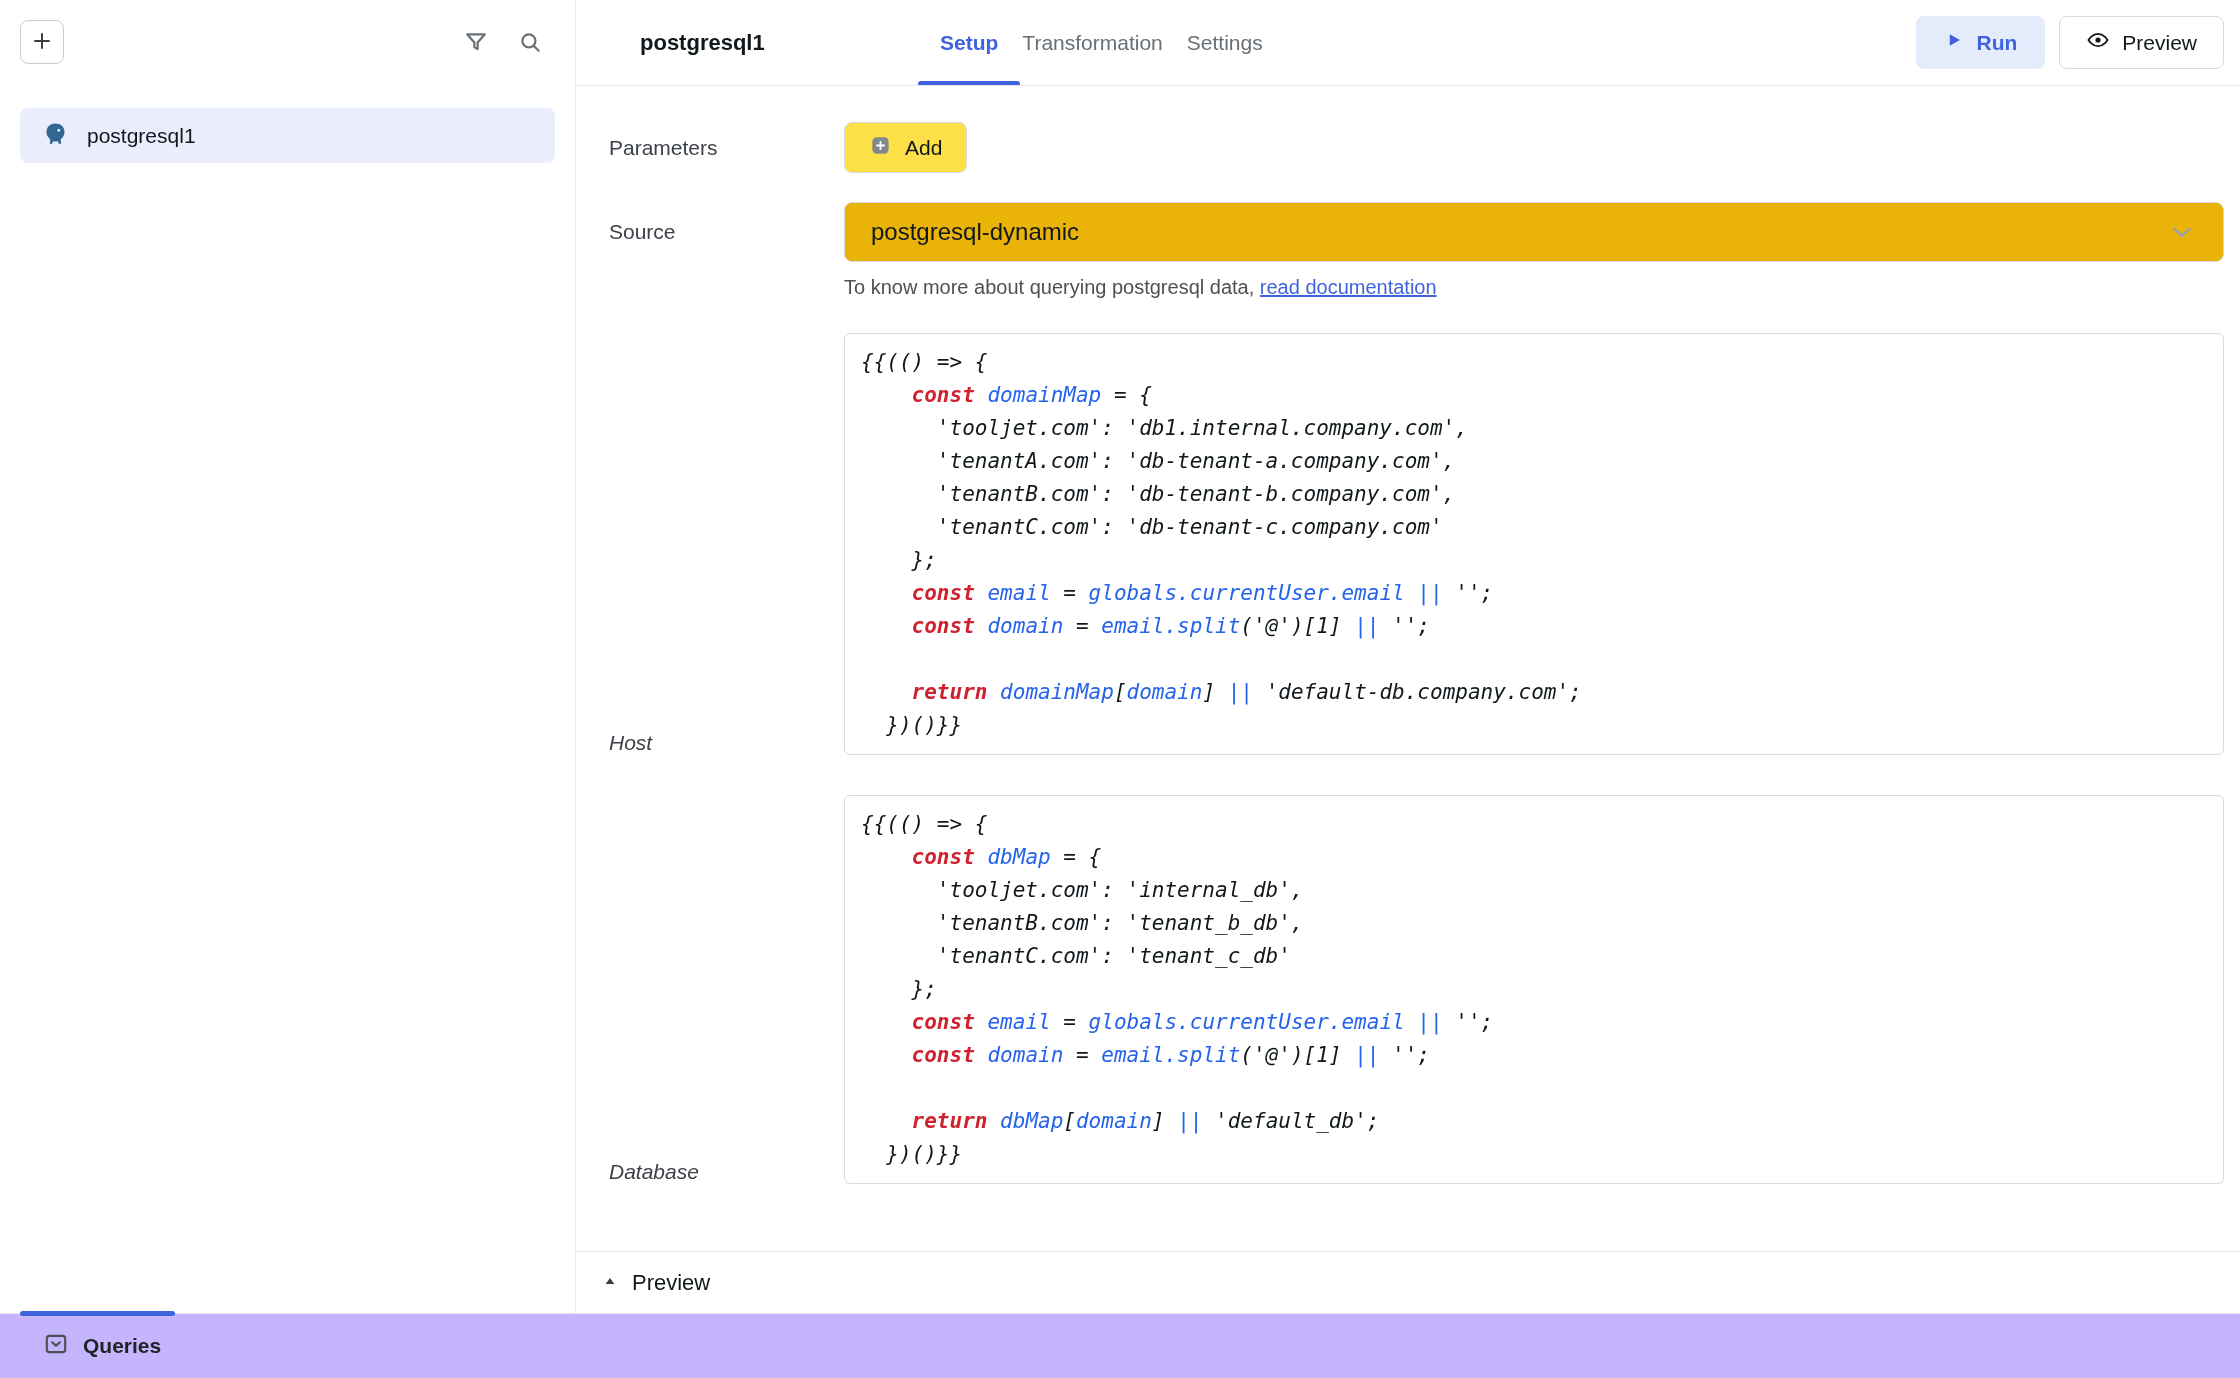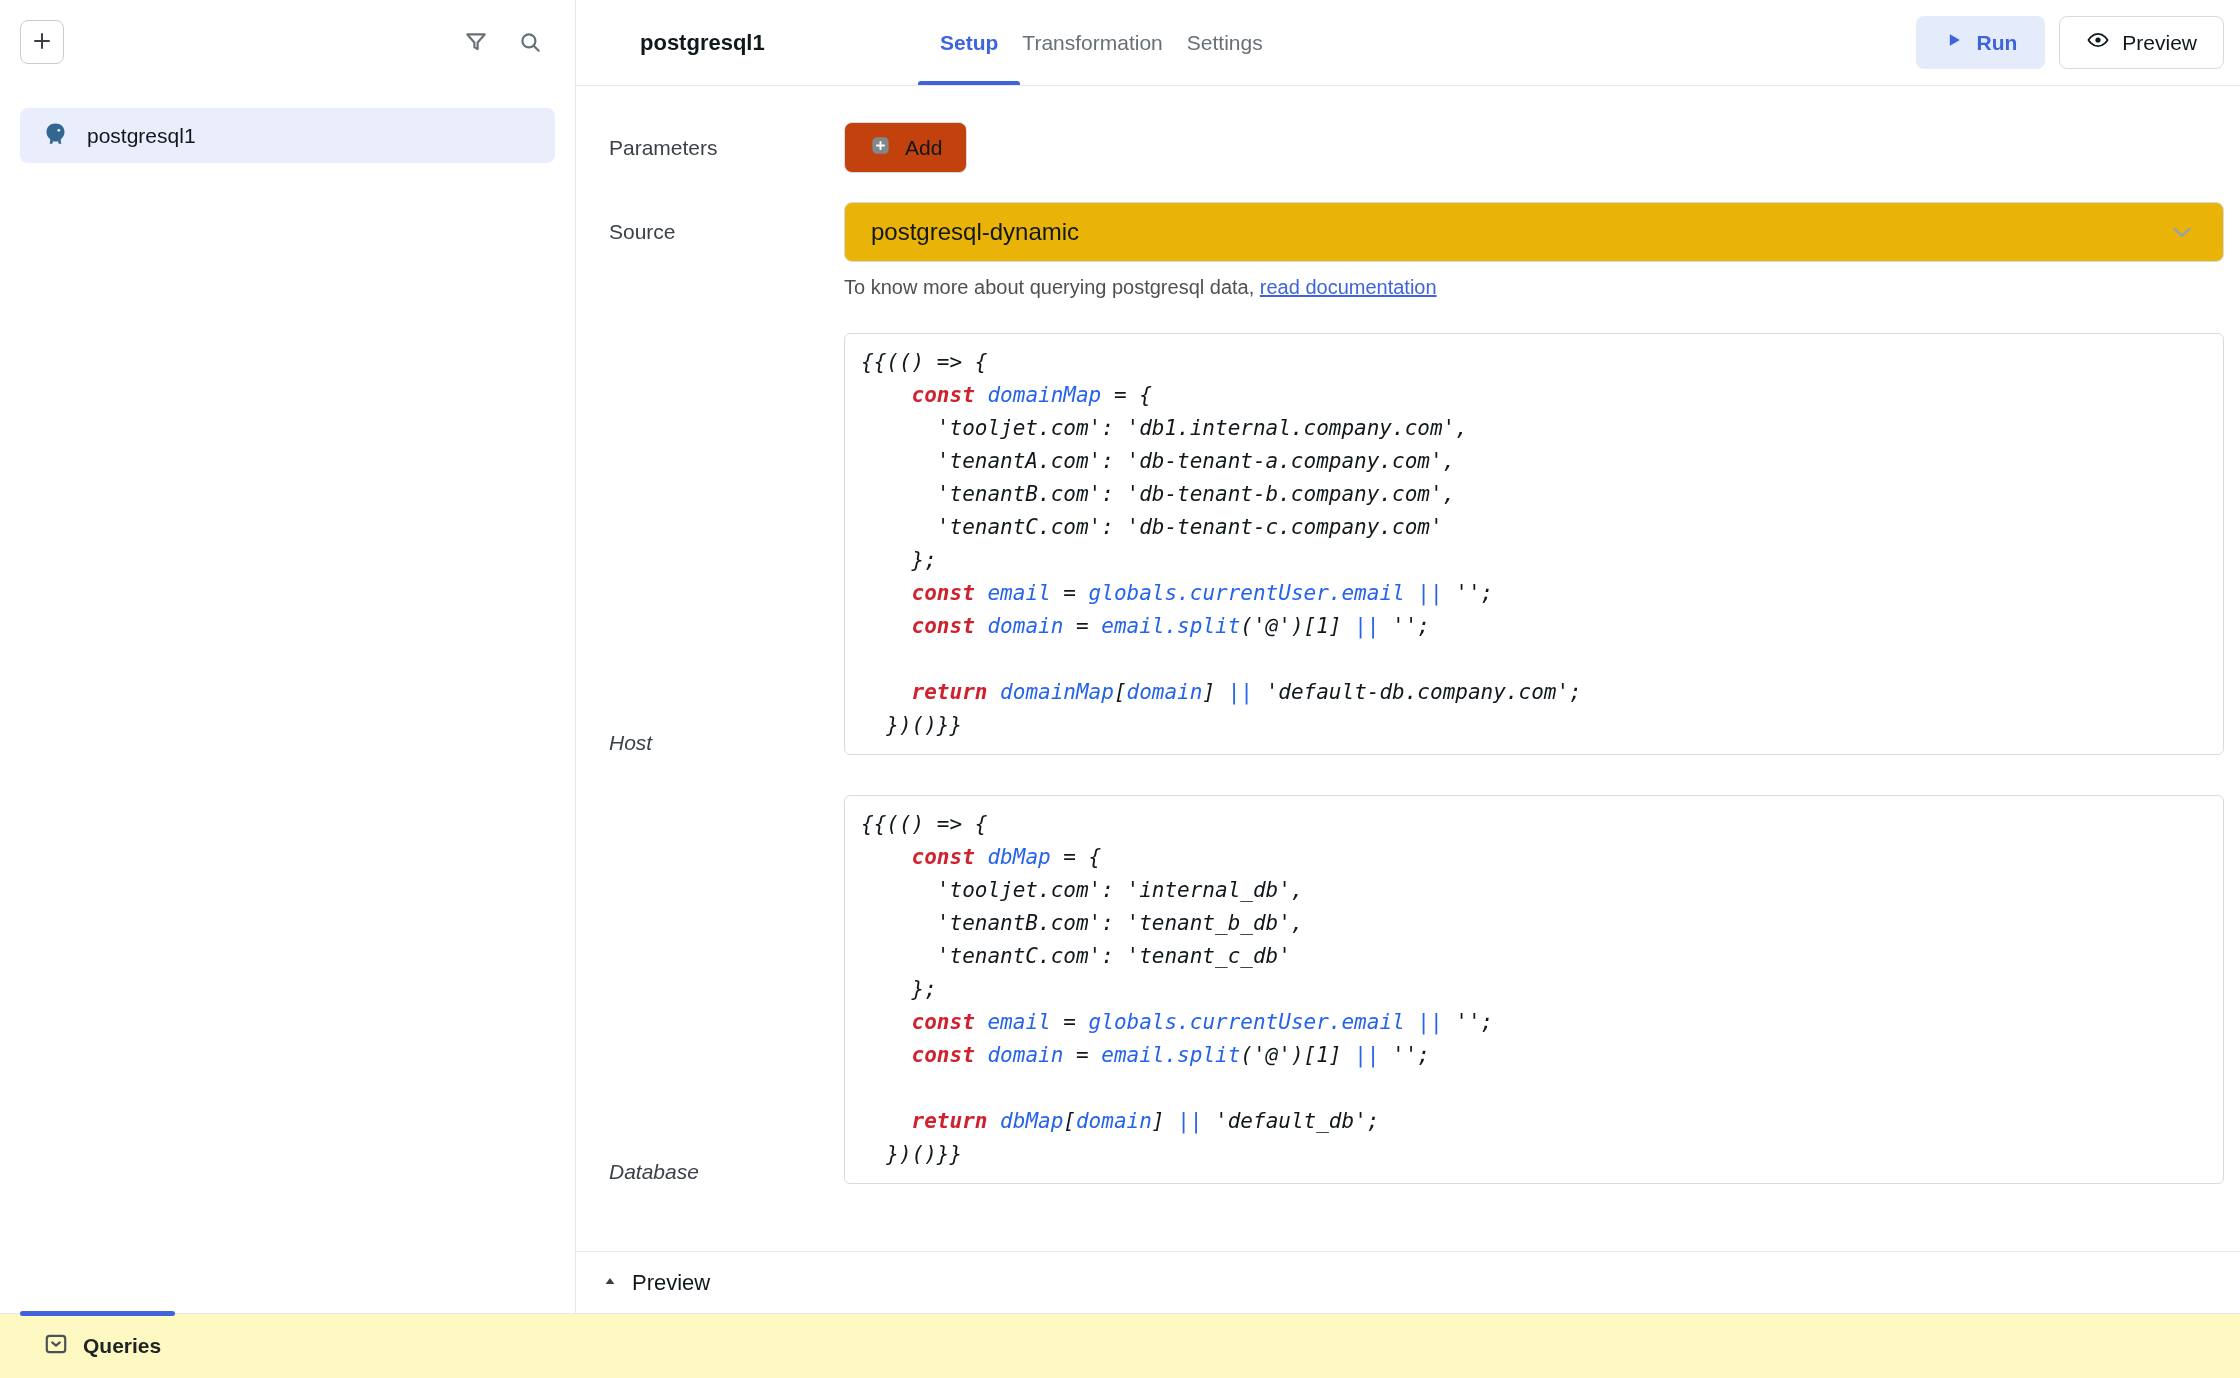--- a/index.html
+++ b/index.html
@@ -44,21 +44,21 @@
 
   
   .content{flex:1;overflow:hidden;display:flex;flex-direction:column;}
   .form-row{display:flex;align-items:center;padding-left:33px;}
   .form-row.top{align-items:flex-end;font-style:italic;}
   .form-row.top .row-label{padding-top:8px;}
   .row-label{width:235px;flex-shrink:0;font-size:21px;font-weight:500;color:var(--text-label);}
   .row-control{flex:1;margin-right:16px;min-width:0;}
 
   .row-parameters{margin-top:36px;}
-  .btn-param-add{height:51px;padding:0 24px;border:1px solid var(--input-border);border-radius:8px;background:#c2410c;font-size:21px;font-weight:500;color:var(--text-dark);display:flex;align-items:center;gap:13px;cursor:pointer;font-family:inherit;}
+  .btn-param-add{height:51px;padding:0 24px;border:1px solid var(--input-border);border-radius:8px;background:#fde047;font-size:21px;font-weight:500;color:var(--text-dark);display:flex;align-items:center;gap:13px;cursor:pointer;font-family:inherit;}
 
   .row-source{margin-top:29px;}
   .select-box{height:60px;border:1px solid var(--input-border);border-radius:8px;background:#eab308;display:flex;align-items:center;padding:0 26px;font-size:24px;color:var(--text-dark);cursor:pointer;}
   .select-chevron{margin-left:auto;display:flex;align-items:center;}
   .helper-line{margin:14px 16px 0 268px;font-size:20px;color:#4C5155;}
   .helper-link{color:var(--accent);text-decoration:underline;cursor:pointer;}
 
   .row-host{margin-top:34px;}
   .row-database{margin-top:40px;}
   .code-box{border:1px solid var(--input-border);border-radius:6px;background:#fff;padding:12px 16px;font-family:"DejaVu Sans Mono",monospace;font-size:21px;line-height:33px;color:var(--text-dark);cursor:text;}
@@ -66,21 +66,21 @@
   .tok-kw{color:var(--code-kw);font-weight:700;}
   .tok-id{color:var(--code-id);}
   .tok-op{color:var(--code-id);}
   .tok-pl{color:var(--text-dark);}
 
   
   .preview-row{height:62px;flex-shrink:0;border-top:1px solid var(--divider);display:flex;align-items:center;padding-left:26px;gap:14px;cursor:pointer;}
   .preview-row-label{font-size:22px;font-weight:500;color:var(--text-dark);}
 
   
-  .bottom-bar{height:65px;flex-shrink:0;border-top:1px solid var(--divider);background:#fef9c3;position:relative;display:flex;align-items:center;padding-left:43px;gap:14px;}
+  .bottom-bar{height:65px;flex-shrink:0;border-top:1px solid var(--divider);background:#c4b5fd;position:relative;display:flex;align-items:center;padding-left:43px;gap:14px;}
   .bottom-indicator{position:absolute;left:20px;top:-3px;width:155px;height:5px;border-radius:3px;background:var(--accent);}
   .queries-label{font-size:21px;font-weight:700;color:#202425;cursor:pointer;}
 </style>
 </head>
 <body>
 
 <div class="app">
   <div class="main-row">
 
     <div class="sidebar">

